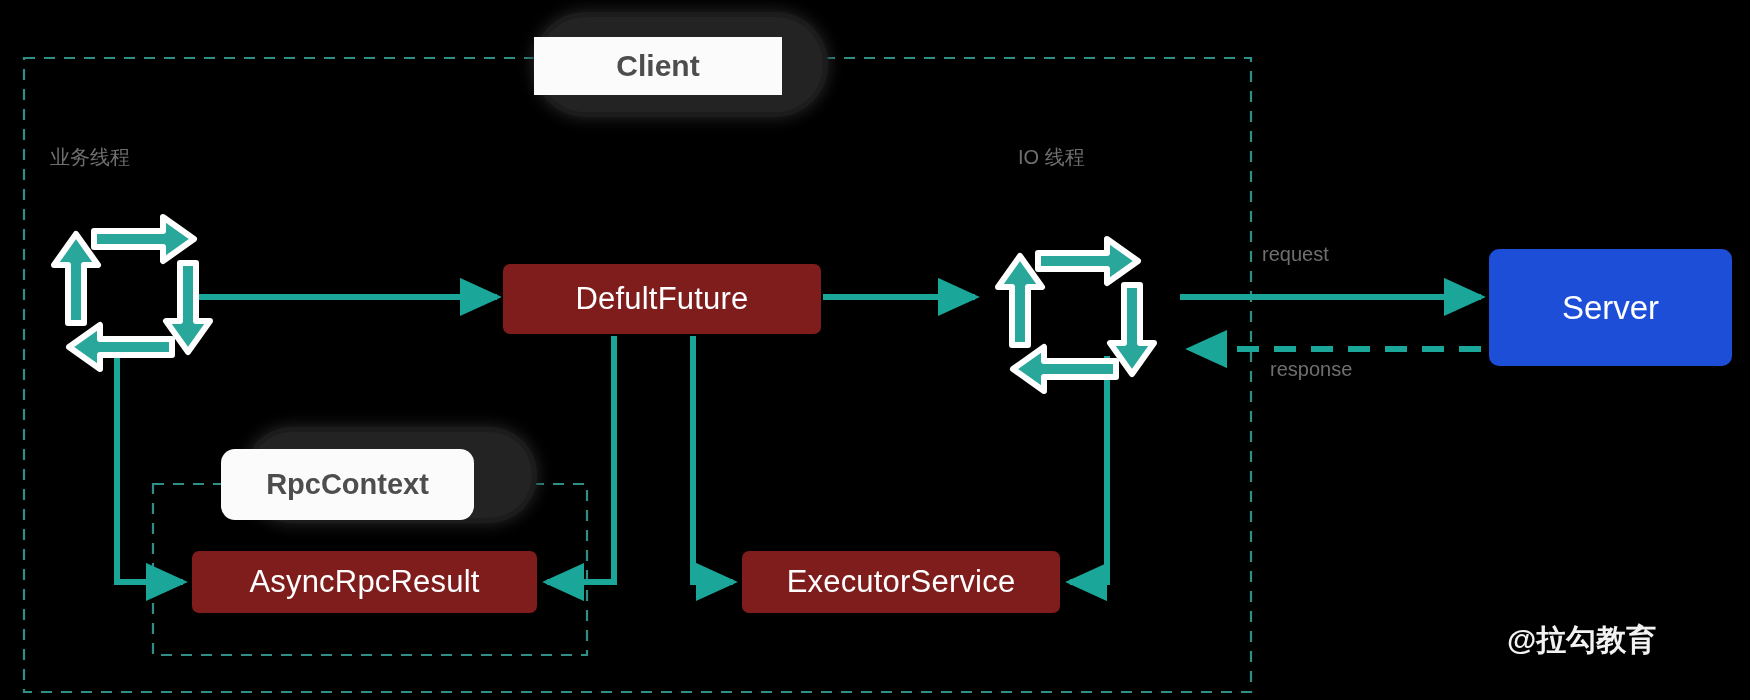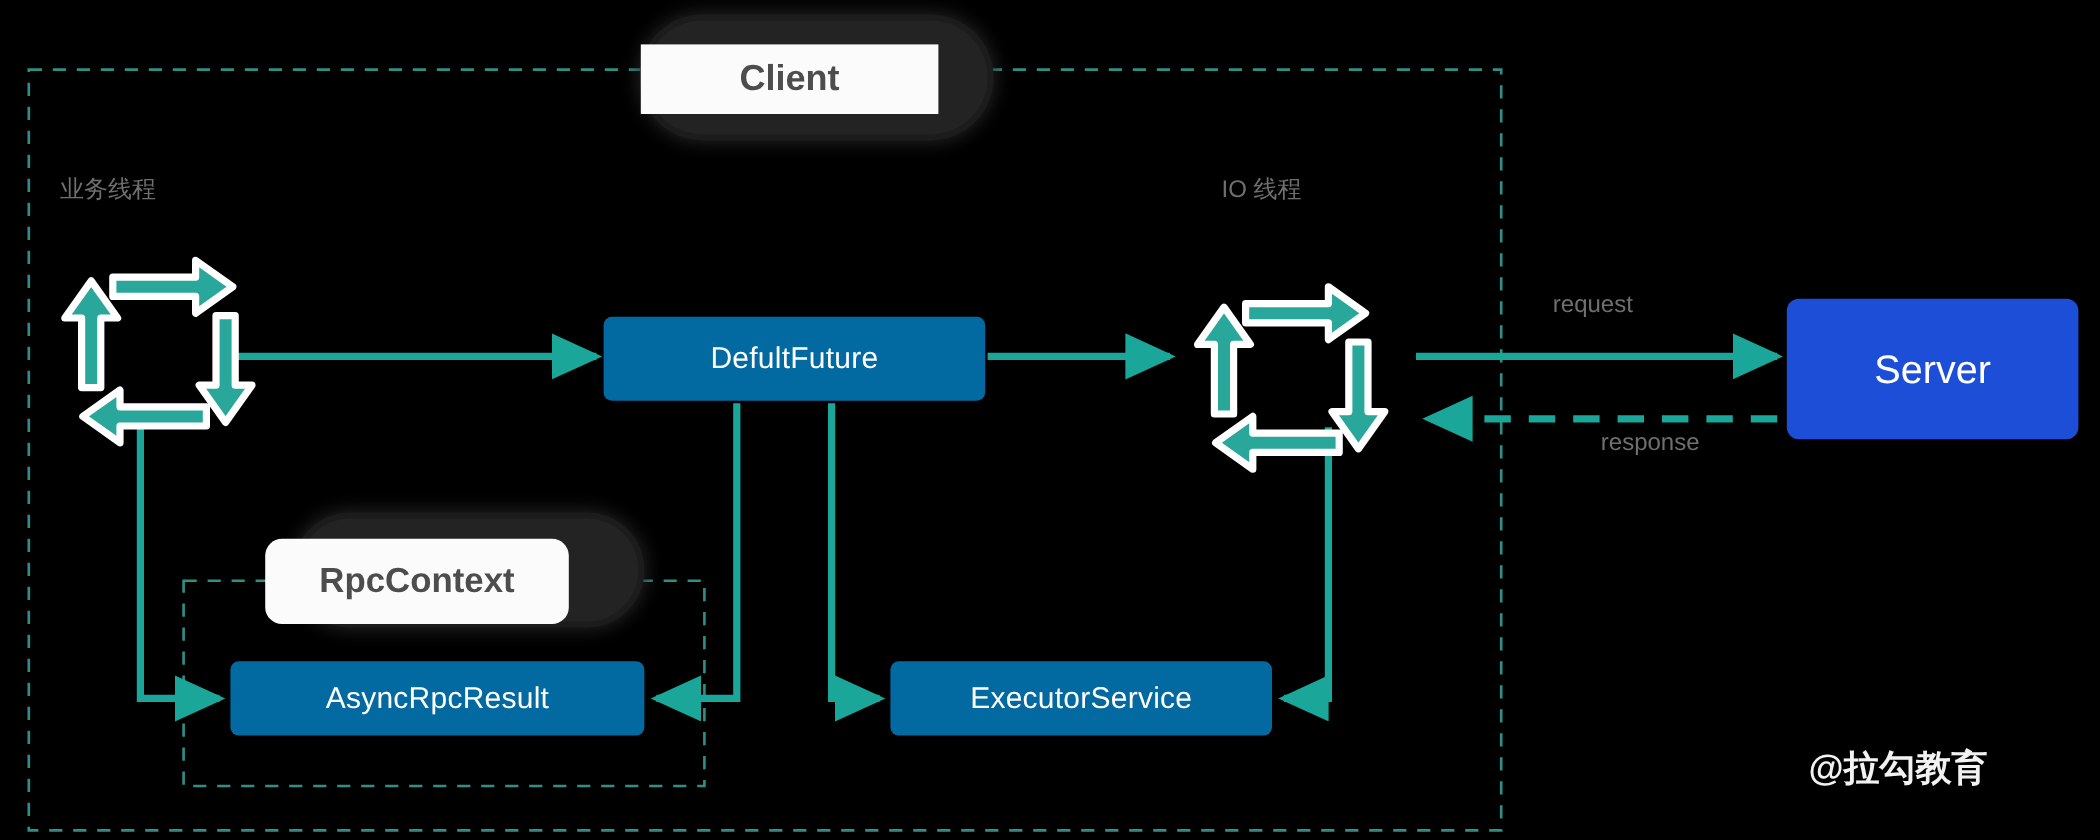--- a/index.html
+++ b/index.html
@@ -2,23 +2,23 @@
 <html><head>
 <meta charset="utf-8">
 <style>
   html,body{margin:0;padding:0;background:#000;}
   body{width:1750px;height:700px;position:relative;overflow:hidden;
        font-family:"Liberation Sans","DejaVu Sans",sans-serif;}
   #stage{position:absolute;left:0;top:0;width:1750px;height:700px;}
   svg#wires{position:absolute;left:0;top:0;width:1750px;height:700px;}
 
   
-  .gbox{position:absolute;background:#0369a1;border-radius:7px;
+  .gbox{position:absolute;background:#7f1d1d;border-radius:7px;
         display:flex;align-items:center;justify-content:center;
-        color:#ffffff;font-size:25px;letter-spacing:.2px;white-space:nowrap;}
+        color:#ffffff;font-size:31px;letter-spacing:.2px;white-space:nowrap;}
   #box-defultfuture{left:503px;top:264px;width:318px;height:70px;}
   #box-asyncrpcresult{left:192px;top:551px;width:345px;height:62px;}
   #box-executorservice{left:742px;top:551px;width:318px;height:62px;}
 
   
   #box-server{position:absolute;left:1489px;top:249px;width:243px;height:117px;
       background:#1d4ed8;border-radius:10px;display:flex;align-items:center;
       justify-content:center;color:#ffffff;font-size:33px;}
 
   
@@ -31,22 +31,22 @@
       color:#4d4d4d;font-weight:bold;white-space:nowrap;}
   #chip-client{left:538px;top:17px;width:285px;height:95px;}
   #chip-client .plate{left:-4px;top:20px;width:248px;height:58px;font-size:30px;}
   #chip-rpccontext{left:249px;top:432px;width:283px;height:86px;}
   #chip-rpccontext .plate{left:-28px;top:17px;width:253px;height:71px;font-size:29px;border-radius:14px;}
 
   
   .glabel{position:absolute;color:#6f6f6f;font-size:20px;white-space:nowrap;}
   #label-business-thread{left:50px;top:144px;}
   #label-io-thread{left:1018px;top:144px;}
-  #label-request{left:1262px;top:243px;margin-left:32px;}
-  #label-response{left:1334px;top:358px;}
+  #label-request{left:1262px;top:243px;}
+  #label-response{left:1270px;top:358px;}
 
   
   #watermark{position:absolute;left:1507px;top:620px;color:#f2f2f2;
       font-size:30px;font-weight:bold;white-space:nowrap;}
 
   
   .spinner{position:absolute;width:190px;height:170px;}
   #spinner-business{left:38px;top:203px;}
   #spinner-io{left:982px;top:225px;}
 </style>

